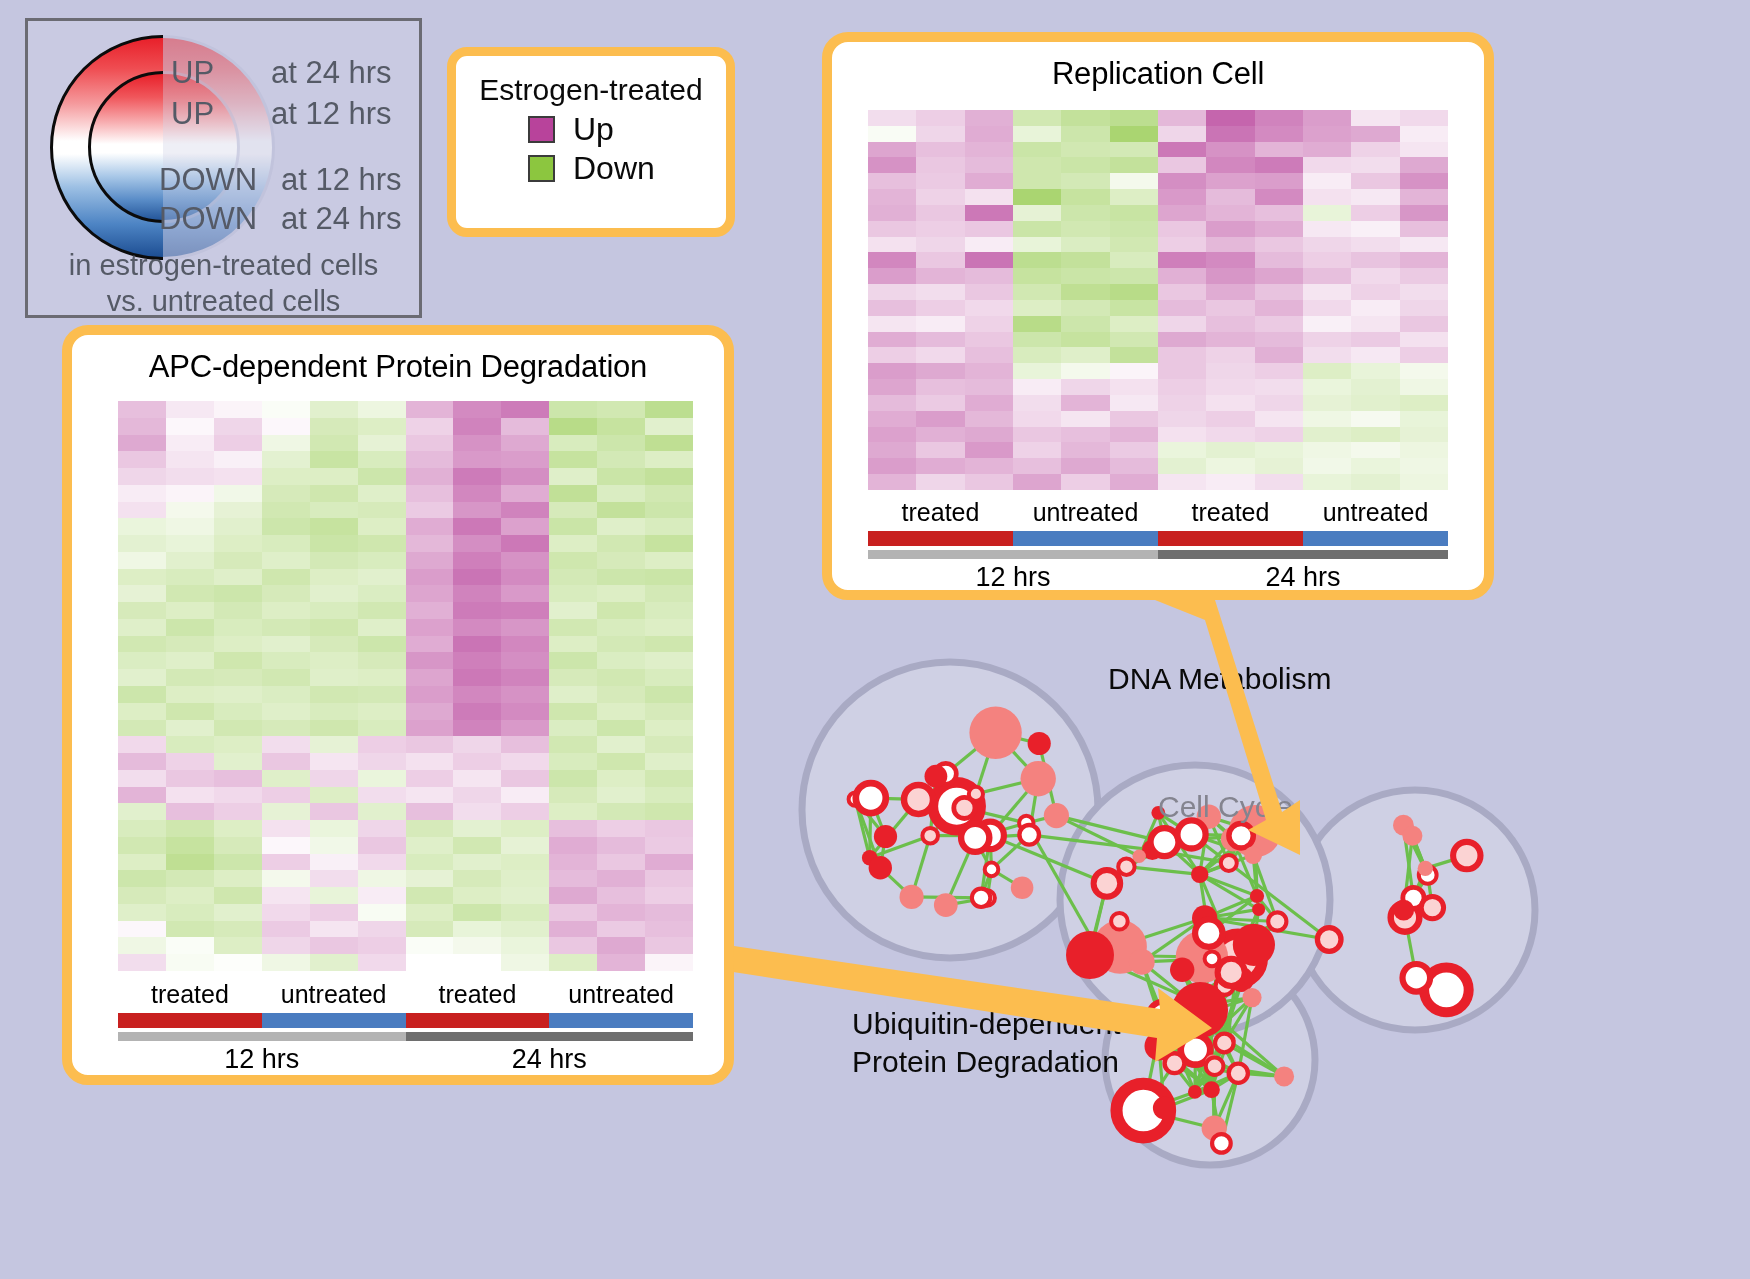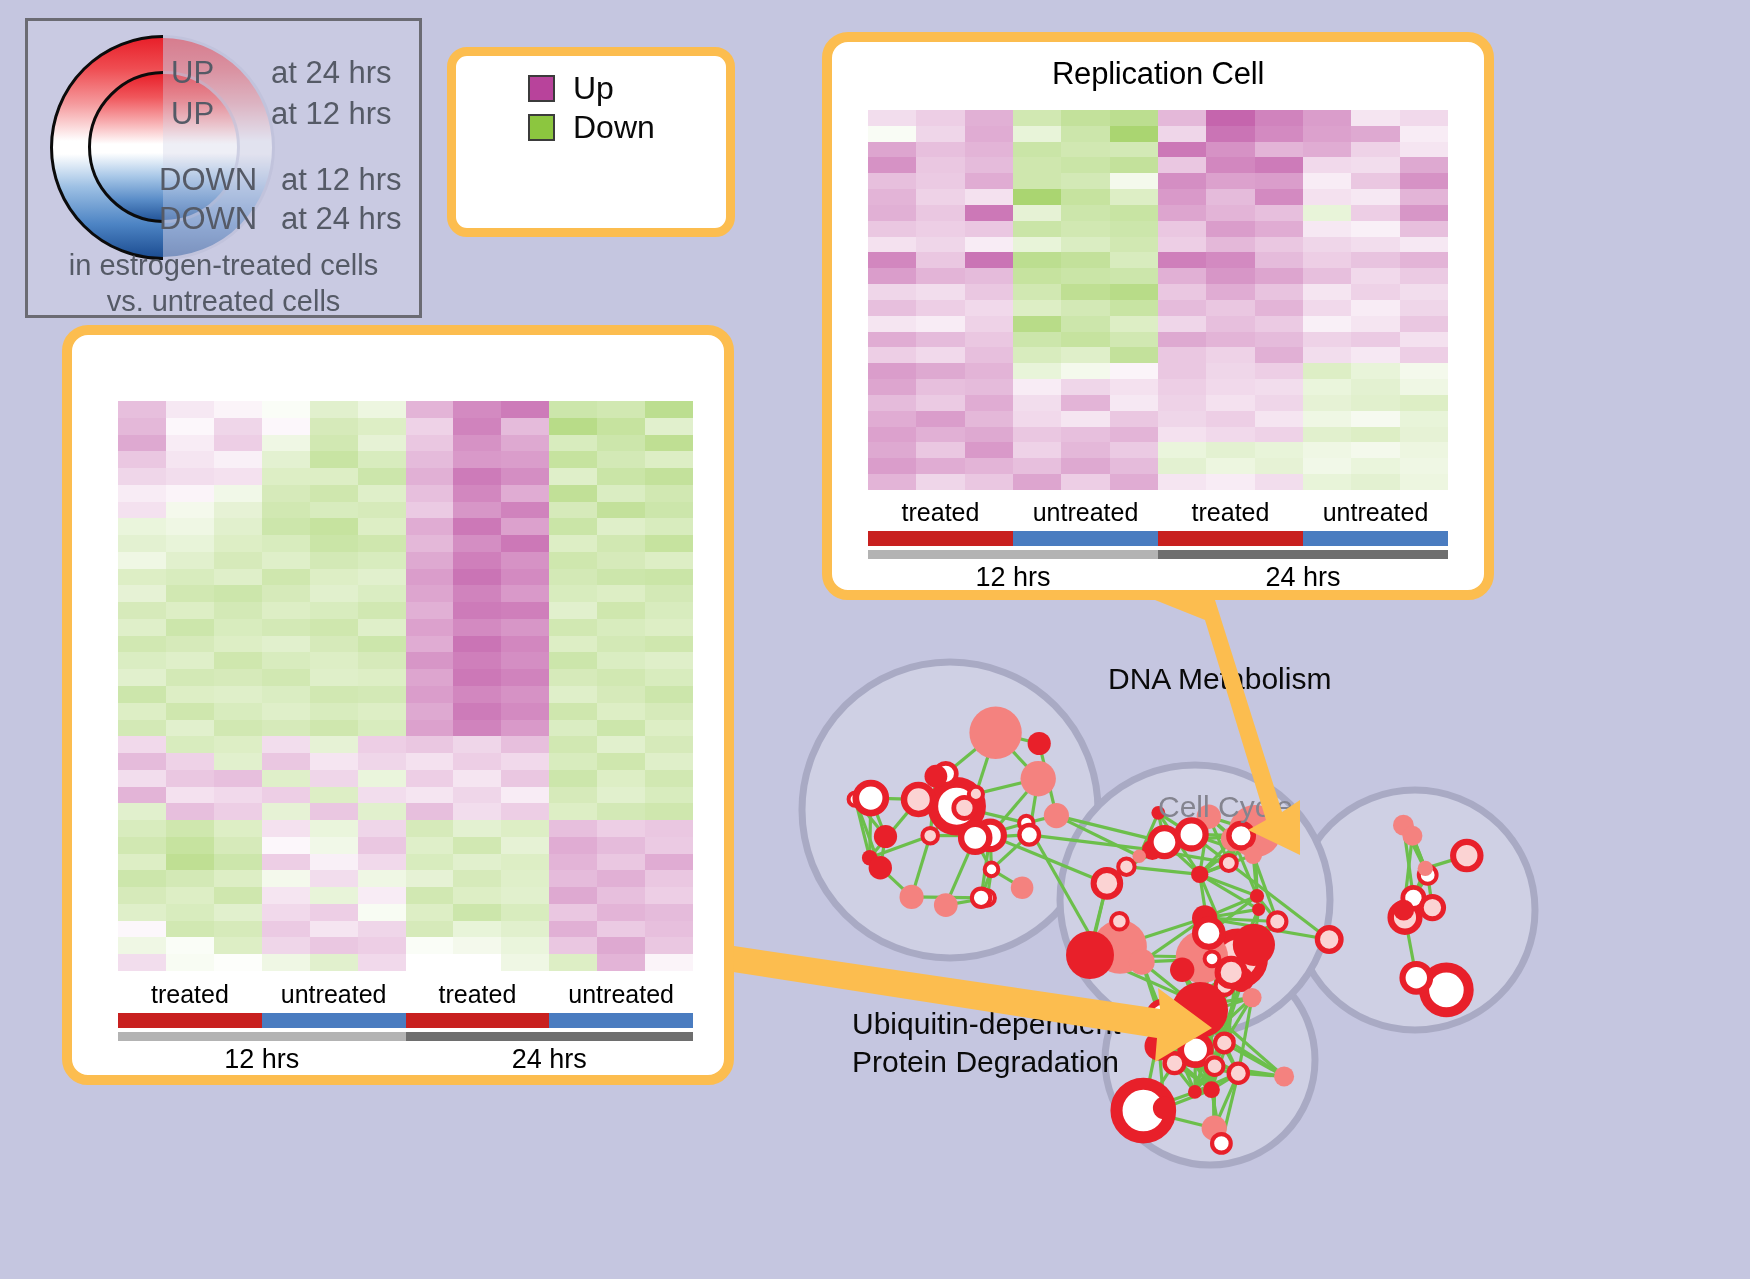--- a/index.html
+++ b/index.html
@@ -148,20 +148,21 @@
 
   <div class="lg-key" style="left:131px; top:180px;">DOWN</div>
   <div class="lg-row" style="left:253px; top:180px;">at 24 hrs</div>
 
   <div class="lg-foot" style="top:262px;">vs. untreated cells</div>
   <div class="lg-foot" style="top:226px;">in estrogen-treated cells</div>
 </div>
 
 <div id="legend-updown" class="panel">
   <div class="title">
+    <div>Estrogen-treated</div>
   </div>
   <div class="sw-row">
     <span class="sw" id="sw-up" style="background: rgb(184, 67, 155);"></span>
     <span class="sw-lab">Up</span>
   </div>
   <div class="sw-row">
     <span class="sw" id="sw-down" style="background: rgb(140, 198, 63);"></span>
     <span class="sw-lab">Down</span>
   </div>
 </div>
@@ -478,20 +479,21 @@
         <div style="background: rgb(110, 110, 110);"></div>
       </div>
     <div class="time-row">
         <span>12 hrs</span>
         <span>24 hrs</span>
       </div>
   </div>
 </div>
 
 <div id="panel-apc" class="panel">
+  <div class="panel-title">APC-dependent Protein Degradation</div>
   <div class="heat-wrap" id="heat-apc-wrap" style="left:46px; top:66px; width:575px; height:570px;">
     <div class="heat" id="heat-apc" style="grid-template-columns: repeat(12, 1fr); grid-template-rows: repeat(34, 1fr); width: 100%; height: 100%;">
         <div style="background: rgb(231, 191, 221);"></div>
         <div style="background: rgb(246, 232, 243);"></div>
         <div style="background: rgb(251, 244, 249);"></div>
         <div style="background: rgb(250, 253, 247);"></div>
         <div style="background: rgb(225, 240, 205);"></div>
         <div style="background: rgb(237, 246, 224);"></div>
         <div style="background: rgb(227, 180, 215);"></div>
         <div style="background: rgb(211, 138, 193);"></div>

